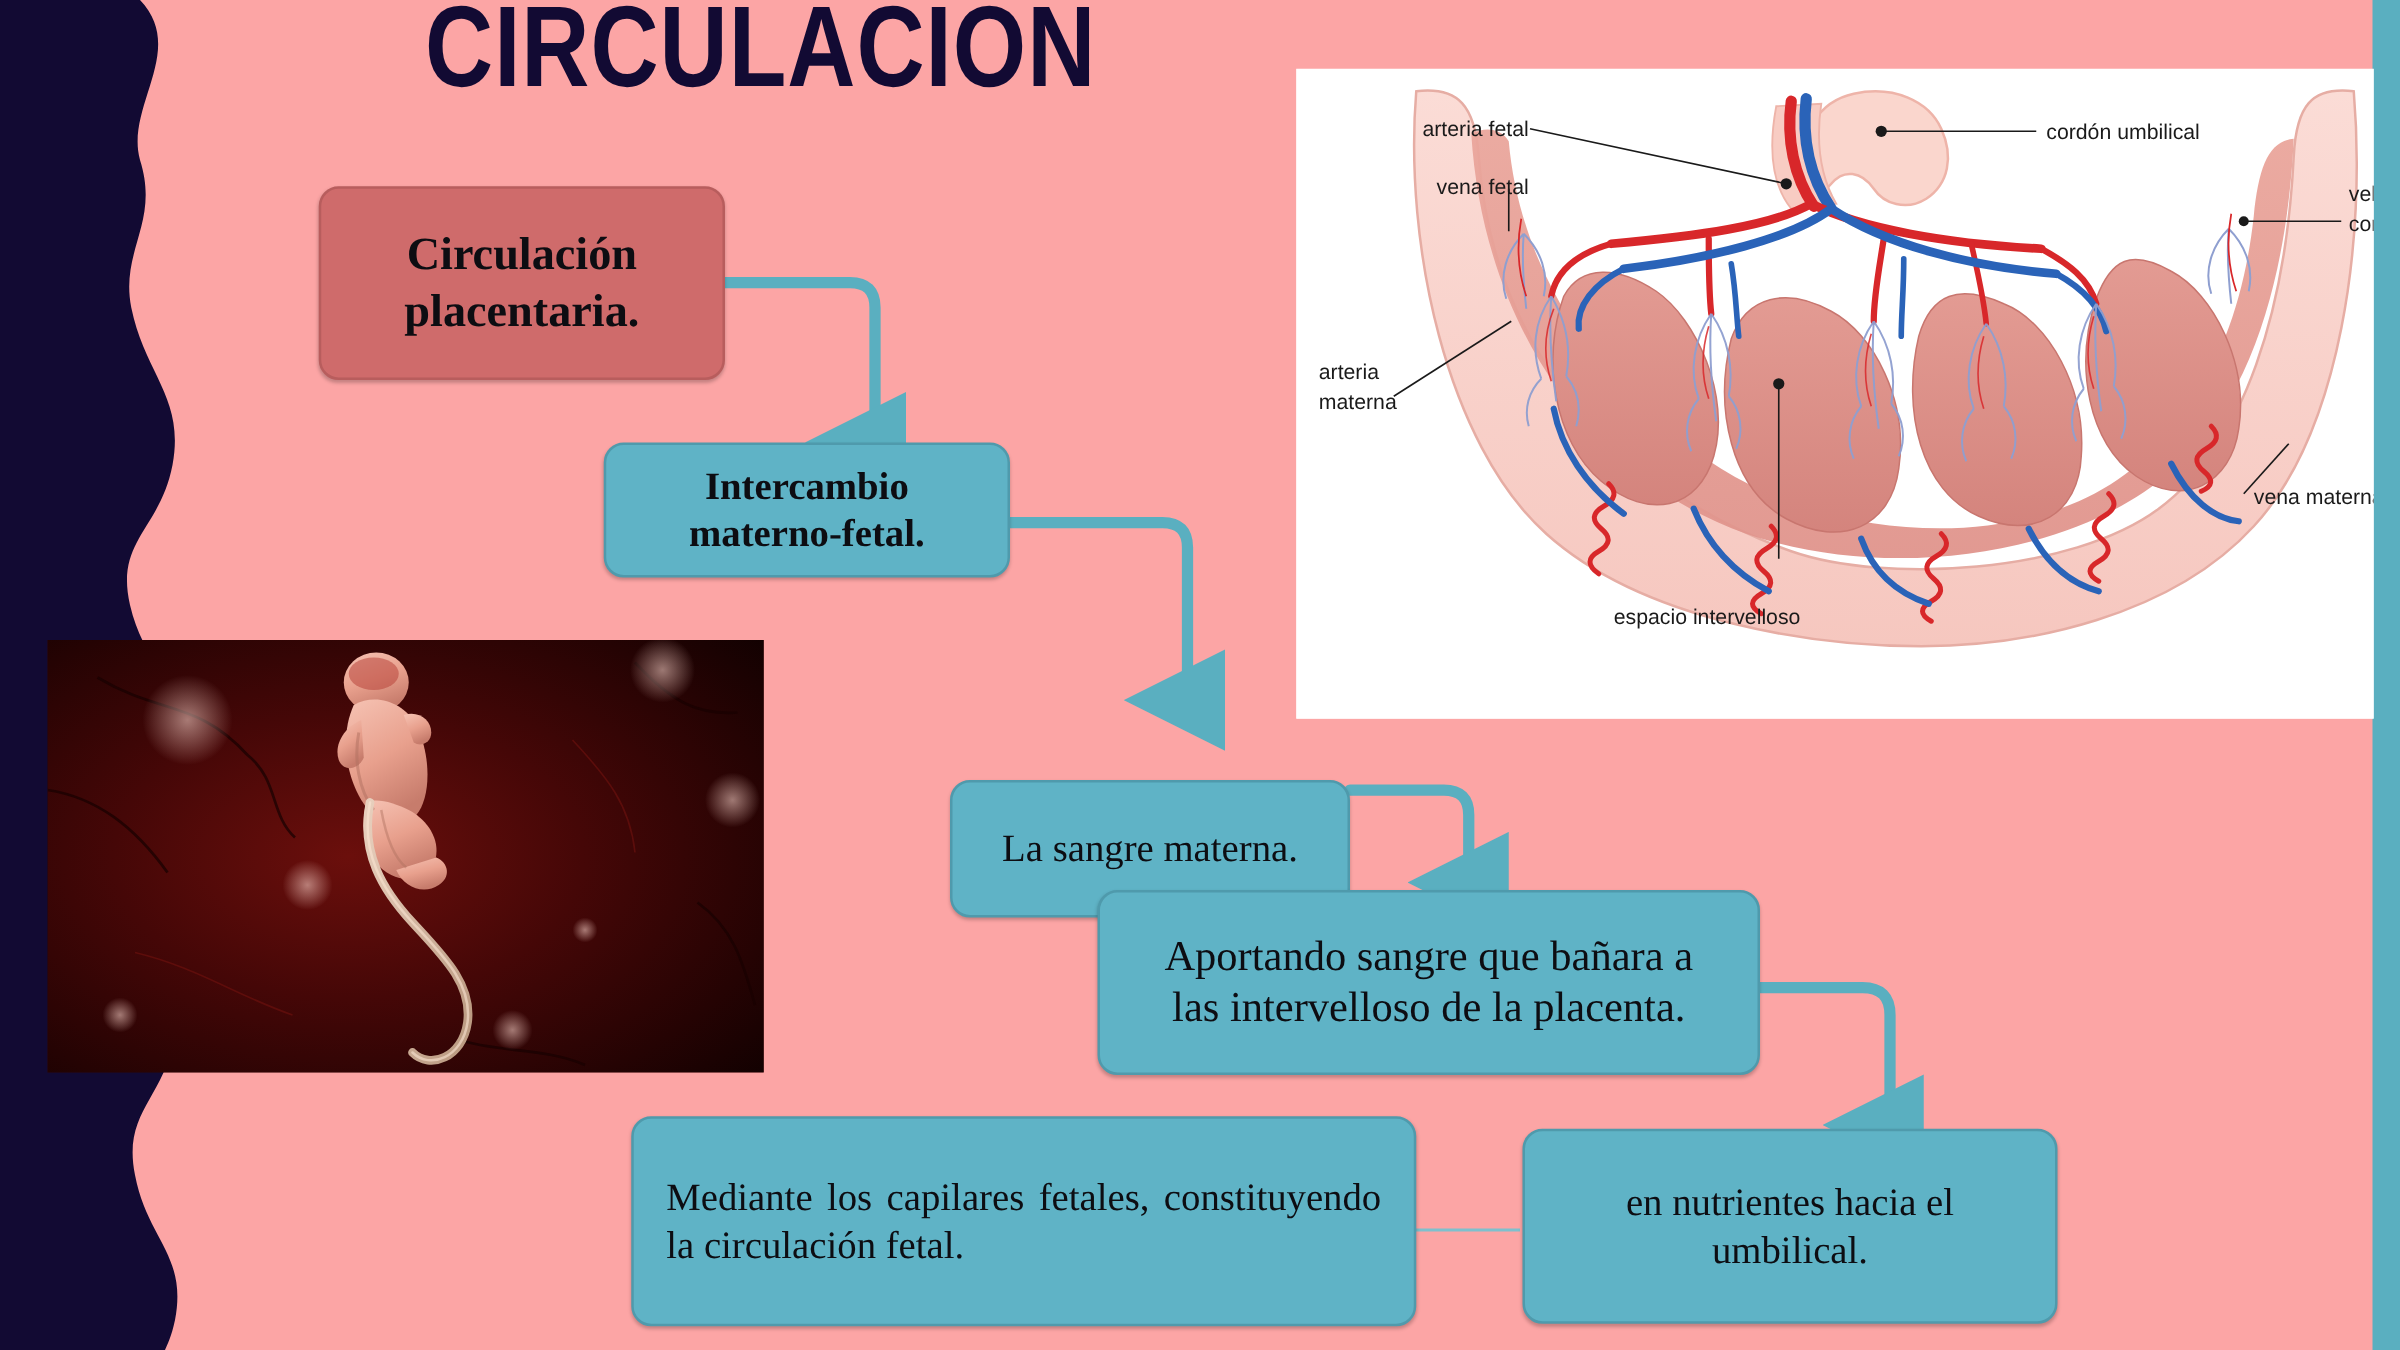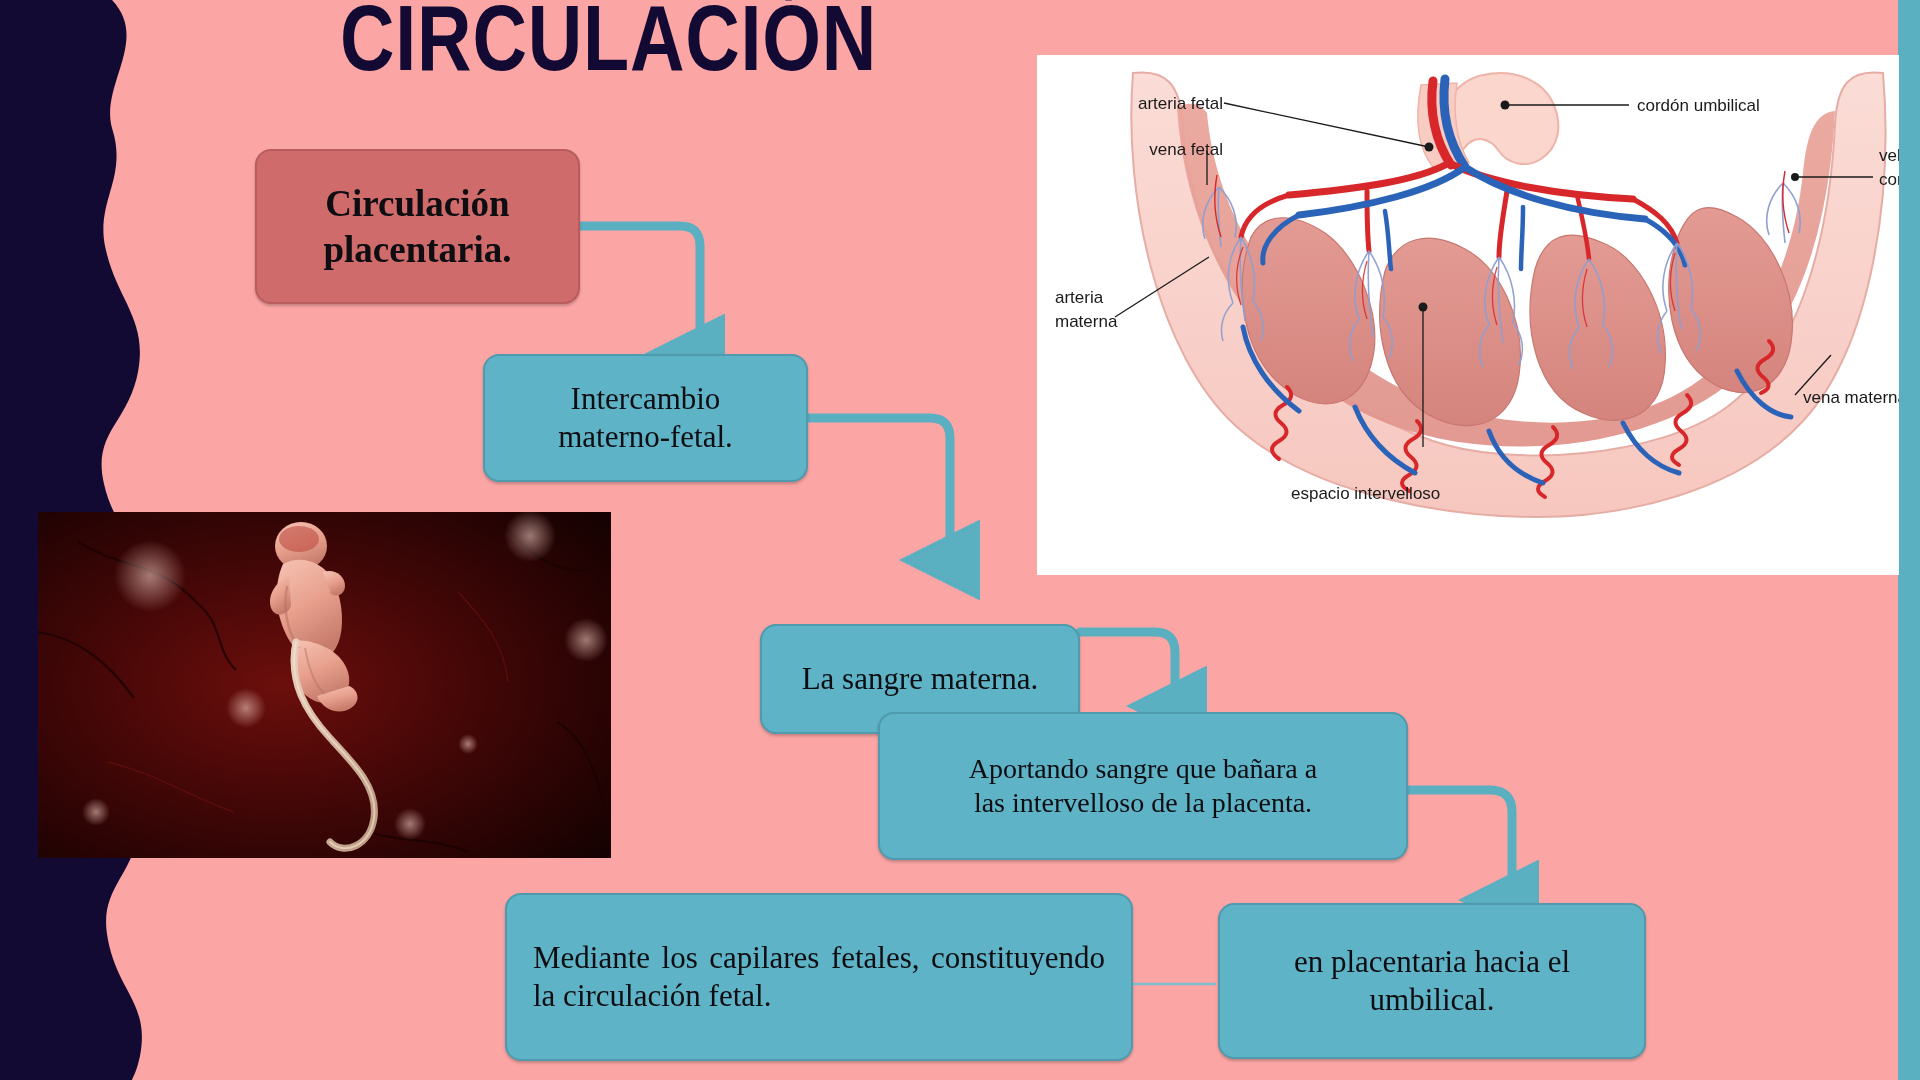--- a/index.html
+++ b/index.html
@@ -110,31 +110,32 @@
     background: #5fb3c6;
     border: 2px solid #4f9aac;
   }
   .fbox .txt { padding: 0 14px; width: 100%; }
 
   #box-placentaria {
     left: 255px; top: 149px; width: 325px; height: 155px;
     font-size: 37px;
   }
   #box-intercambio {
-    left: 483px; top: 354px; width: 325px; height: 128px;
+    left: 483px; top: 354px; width: 325px; height: 108px;
     font-size: 31px;
+    font-weight: bold;
   }
   #box-sangre-materna {
     left: 760px; top: 577px; width: 320px; height: 110px;
     font-size: 31px;
     margin-top: 47px;
   }
   #box-aportando {
     left: 878px; top: 712px; width: 530px; height: 148px;
-    font-size: 28px;
+    font-size: 34px;
   }
   #box-transportan {
     left: 1218px; top: 903px; width: 428px; height: 156px;
     font-size: 31px;
   }
   #box-mediante {
     left: 505px; top: 893px; width: 628px; height: 168px;
     font-size: 31px;
   }
   #box-mediante .txt {
@@ -469,21 +470,21 @@
 
   <div class="fbox teal" id="box-aportando">
     <div class="txt">
       <div>Aportando sangre  que bañara a</div>
       <div>las intervelloso de la placenta.</div>
     </div>
   </div>
 
   <div class="fbox teal" id="box-transportan">
     <div class="txt">
-      <div>en placentaria hacia el</div>
+      <div>en nutrientes hacia el</div>
       <div>umbilical.</div>
     </div>
   </div>
 
   <div class="fbox teal" id="box-mediante">
     <div class="txt">Mediante los capilares fetales, constituyendo la circulación fetal.</div>
   </div>
 
 </div>
 

